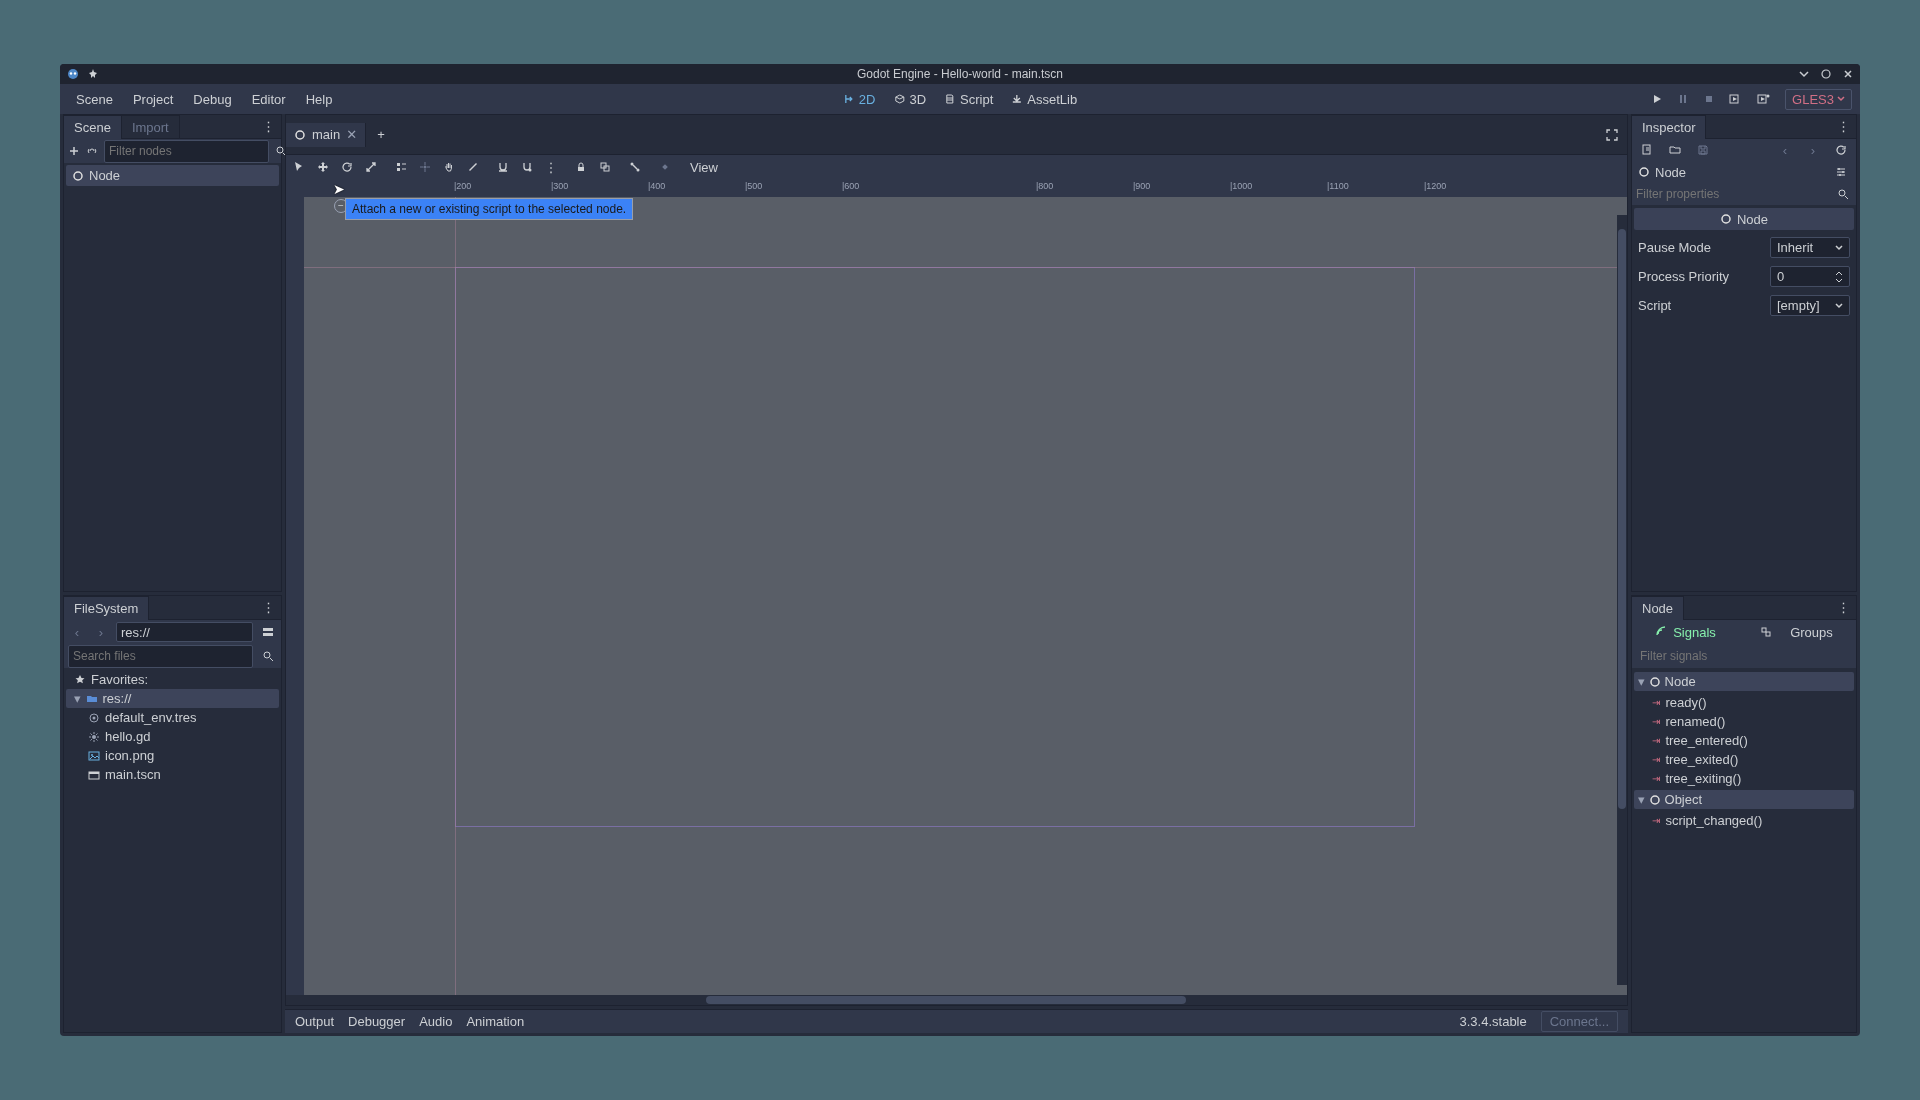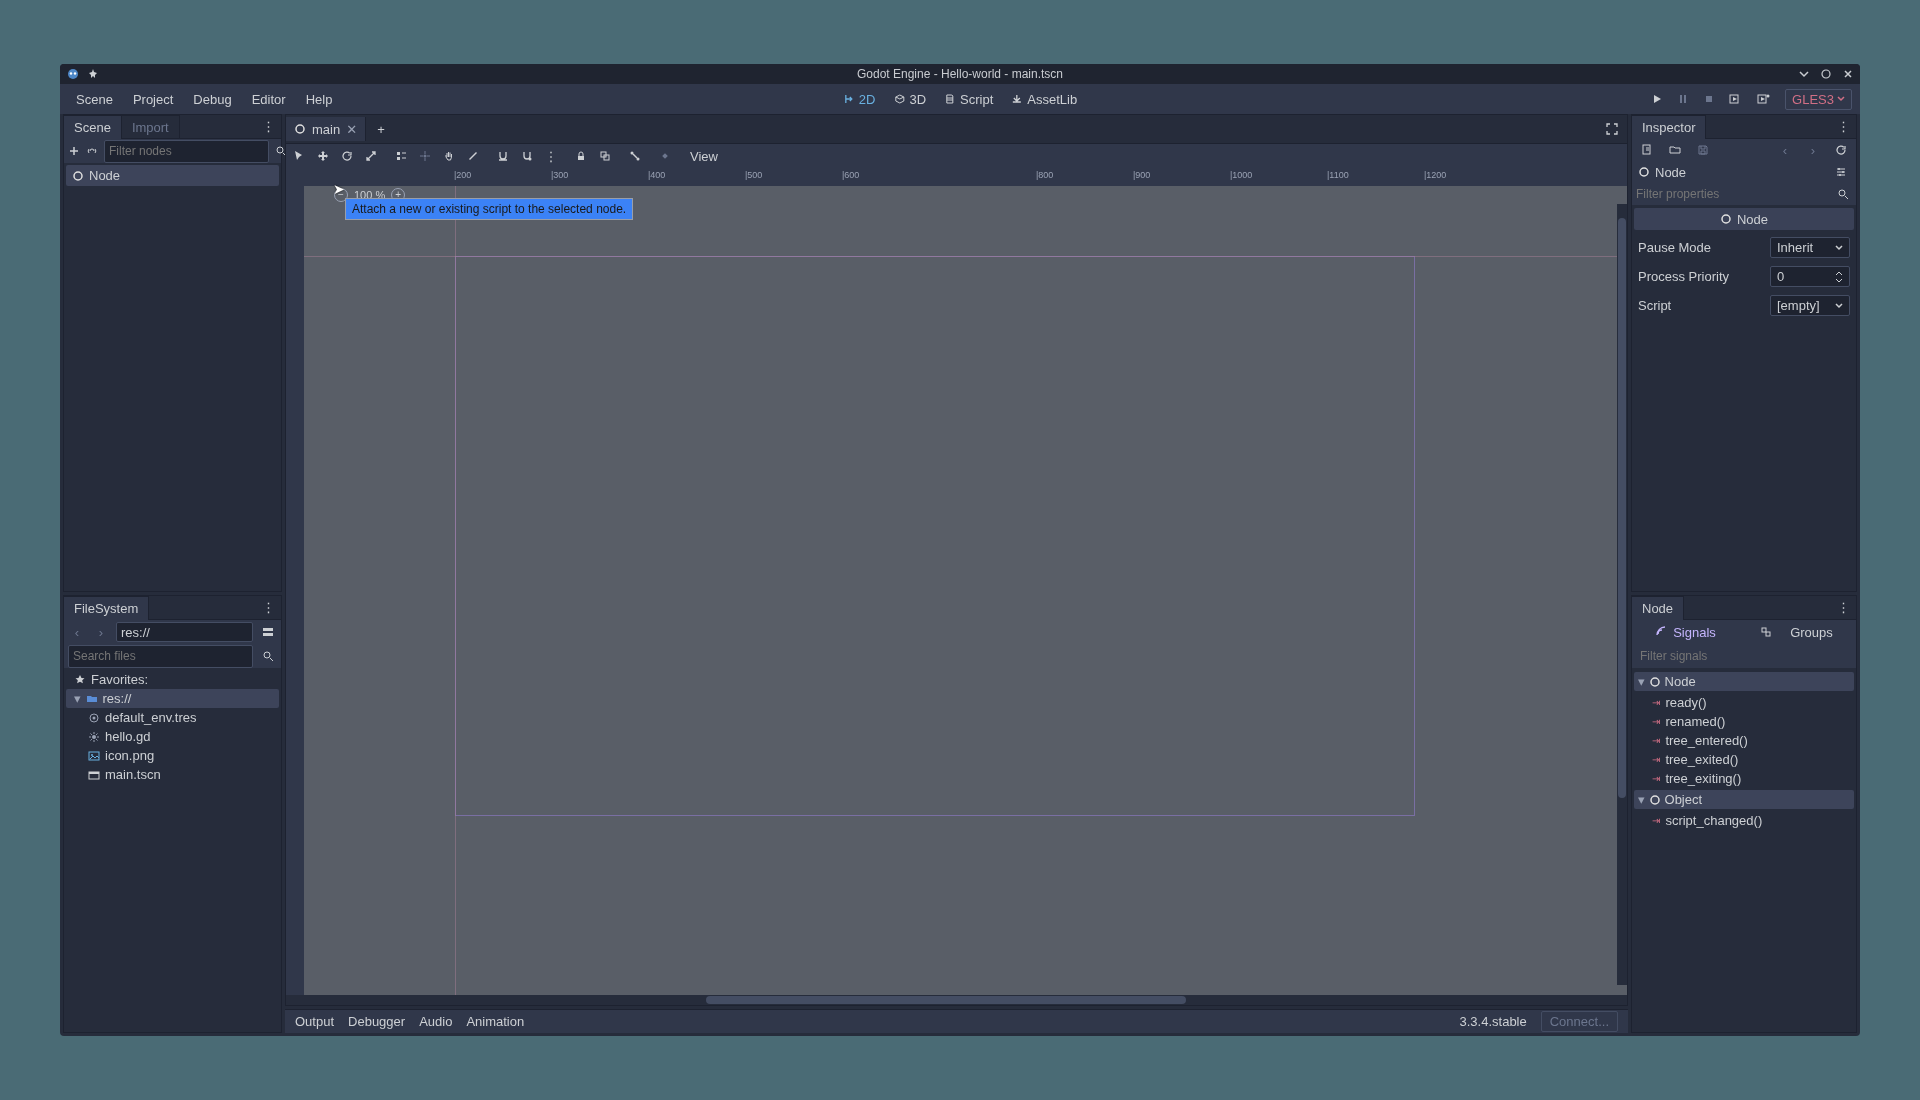--- a/index.html
+++ b/index.html
@@ -35,21 +35,21 @@
 .toolbar input[type=text] { background:#1e2330; border:1px solid #444d63; color:#cdd0d4; height:23px; padding:0 4px; flex:1; font-size:12px; border-radius:2px; }
 .iconbtn { width:18px; height:18px; display:flex; align-items:center; justify-content:center; cursor:pointer; color:#cdd0d4; }
 
 .scene-tree { flex:1; background:#262c3b; padding:2px; }
 .scene-tree .node { background:#3d445a; border-radius:2px; padding:3px 6px; display:flex; align-items:center; gap:5px; }
 
 .filesystem .row { padding:2px 4px 2px 8px; display:flex; align-items:center; gap:5px; }
 .filesystem .row.sel { background:#3d445a; border-radius:2px; }
 
 
-.tabstrip { height:29px; background:#262c3b; display:flex; align-items:center; border-bottom:1px solid #1d2230; }
+.tabstrip { height:40px; background:#262c3b; display:flex; align-items:center; border-bottom:1px solid #1d2230; }
 .scenetab { background:#30374a; height:24px; display:flex; align-items:center; gap:6px; padding:0 8px; border-right:1px solid #1d2230; }
 .viewtoolbar { height:24px; background:#30374a; display:flex; align-items:center; padding:0 4px; gap:6px; }
 .viewport-wrap { flex:1; background:#30374a; position:relative; display:flex; }
 .ruler-corner { width:18px; height:18px; background:#30374a; }
 .ruler-h { height:18px; background:#30374a; position:relative; font-size:9px; color:#9aa2b4; }
 .ruler-h span { position:absolute; top:2px; }
 .ruler-v { width:18px; background:#30374a; position:relative; }
 .viewport { flex:1; background:#595e67; position:relative; overflow:hidden; }
 .canvasrect { position:absolute; left:151px; top:70px; width:960px; height:560px; border:1px solid #7a6fa3; }
 .canvasrect::before { content:""; position:absolute; left:-160px; right:-300px; top:-1px; height:1px; background:rgba(173,130,155,.45); }
@@ -560,21 +560,21 @@
           </div>
         </div>
       </div>
 
       <div class="panel" style="height:438px">
         <div class="dockheader">
           <div class="docktab active">Node</div>
           <div class="more">⋮</div>
         </div>
         <div class="toolbar" style="justify-content:space-around">
-          <div style="display:flex;align-items:flex-start;gap:6px;color:#c4b5fd">
+          <div style="display:flex;align-items:flex-start;gap:6px;color:#86efac">
             <svg width="12" height="12" viewBox="0 0 12 12">
                 <path d="M2 10a8 8 0 018-8M2 10a5 5 0 015-5M2 10a2 2 0 012-2" stroke="currentColor" fill="none" stroke-width="1.3"></path>
               </svg>
             <span>Signals</span>
           </div>
           <div style="display:flex;align-items:center;gap:18px">
             <svg width="12" height="12" viewBox="0 0 12 12">
                 <rect x="2" y="2" width="4" height="4" stroke="currentColor" fill="none"></rect>
                 <rect x="6" y="6" width="4" height="4" stroke="currentColor" fill="none"></rect>
               </svg>

